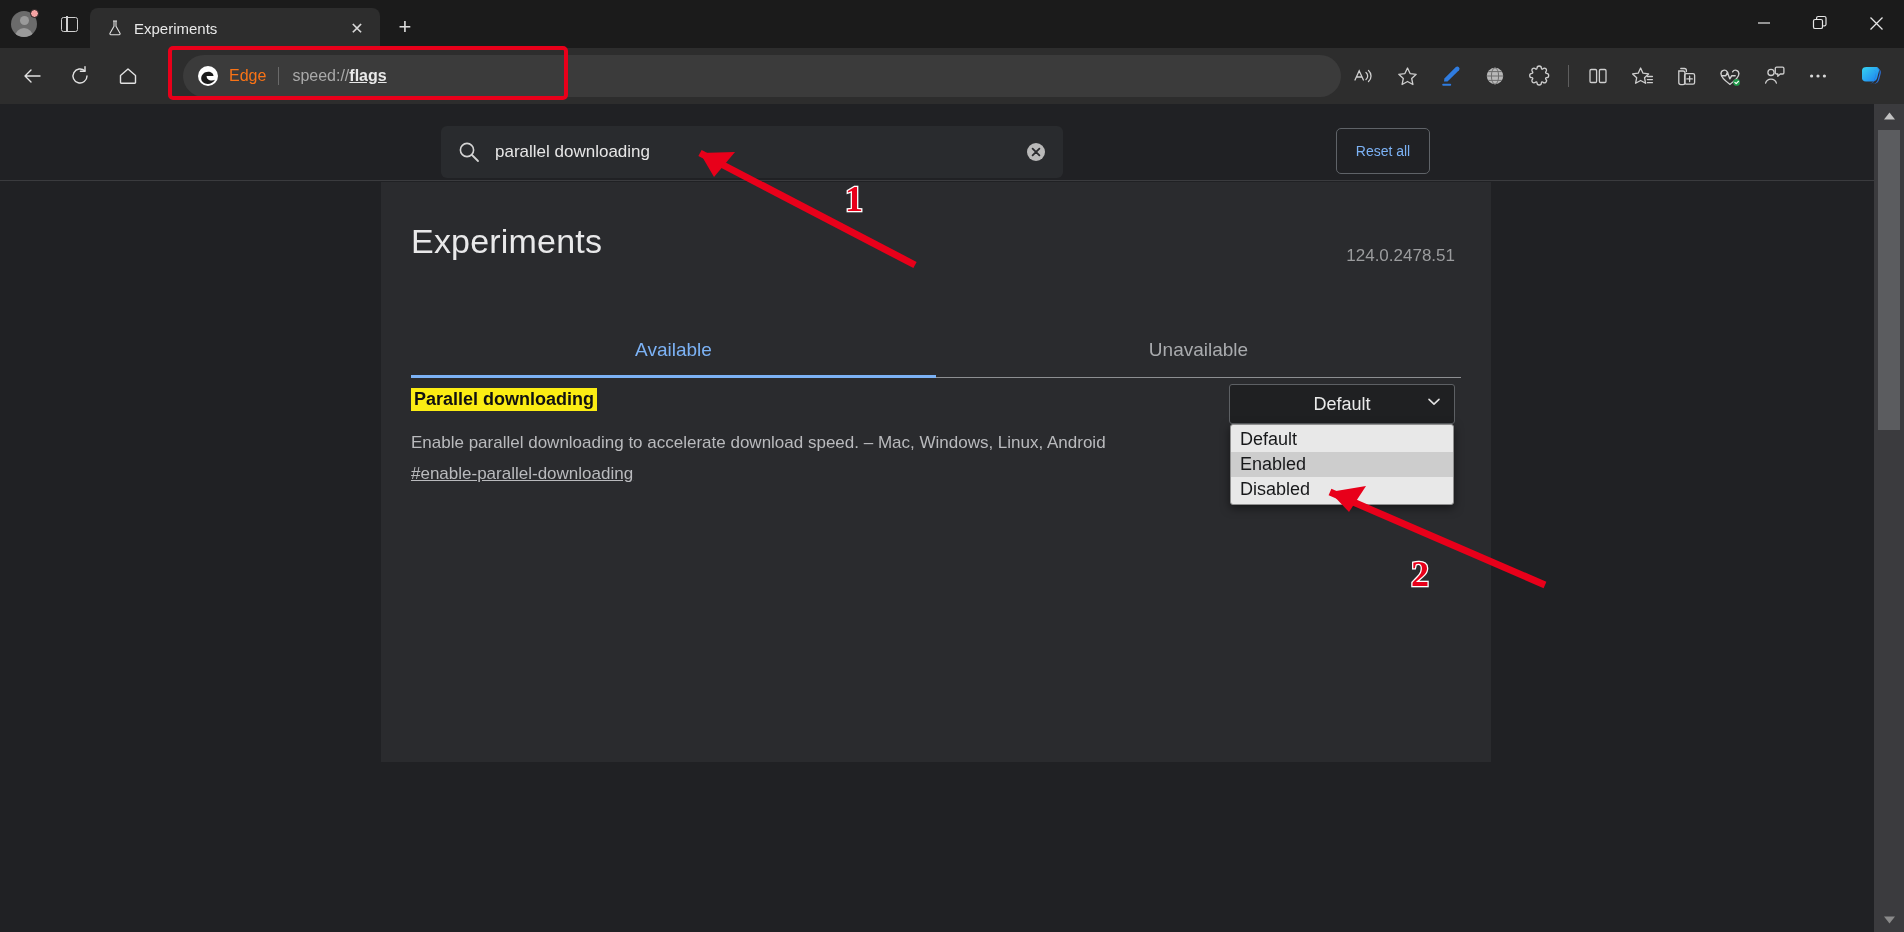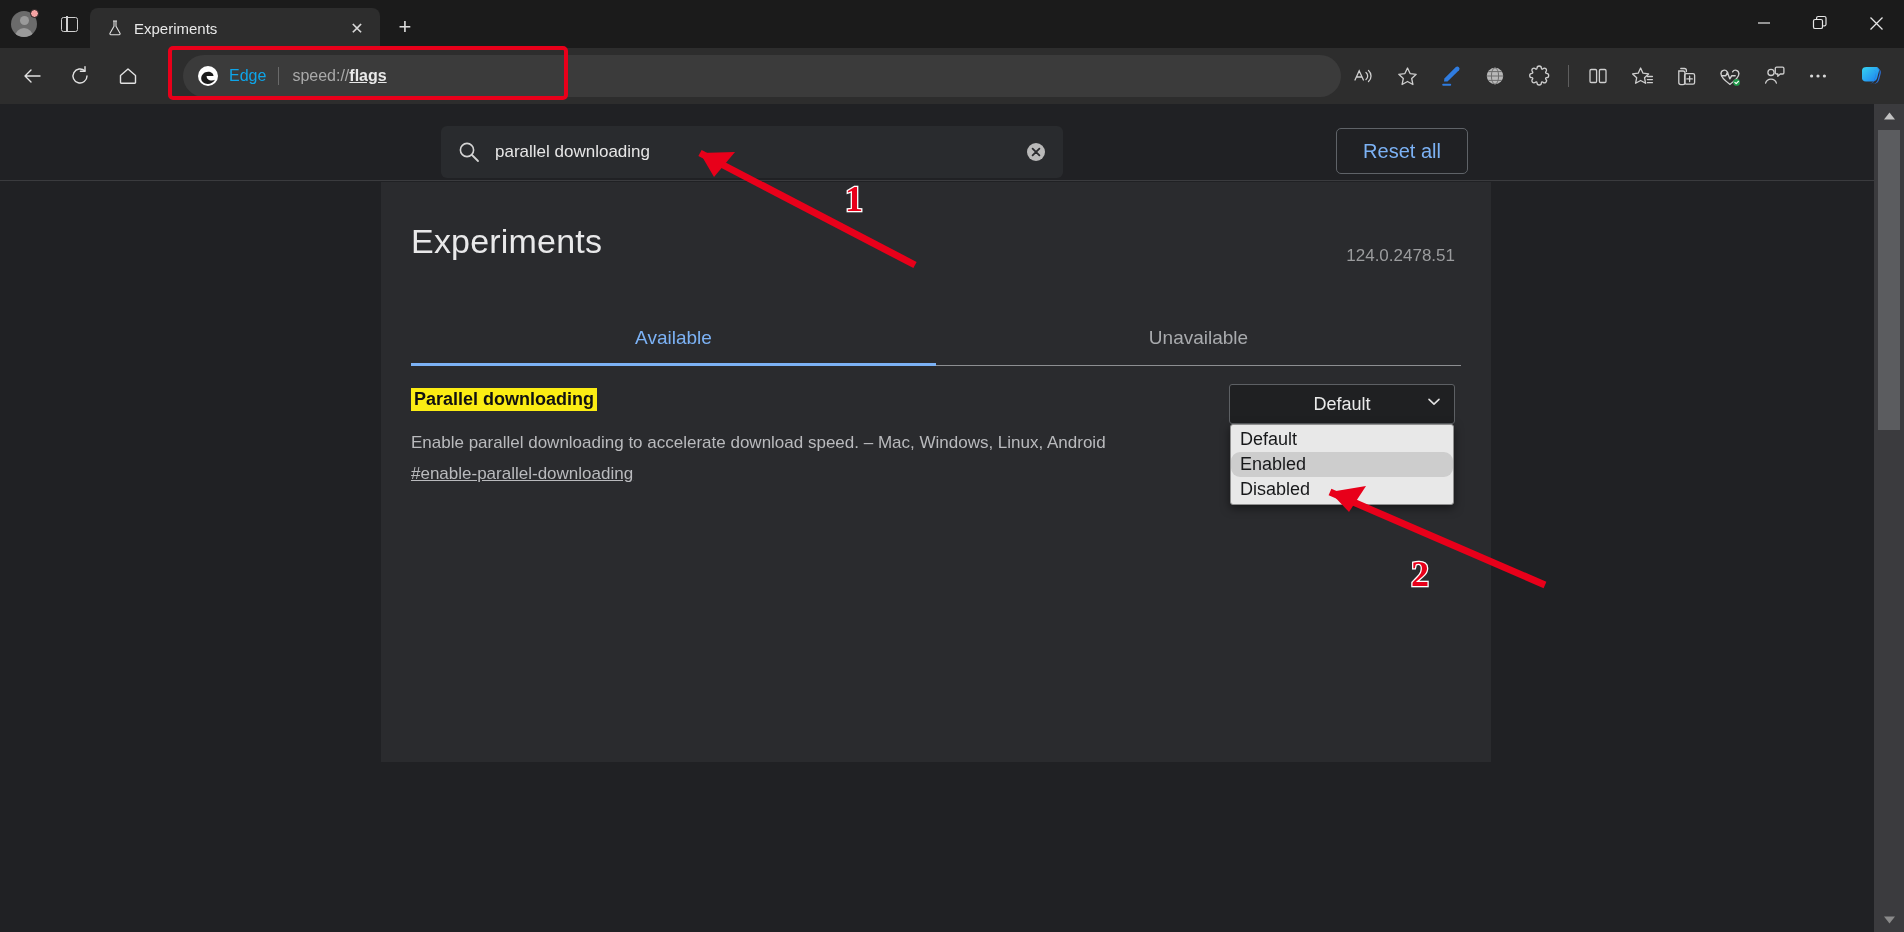--- a/index.html
+++ b/index.html
@@ -89,21 +89,21 @@
   .nav-btn:first-child { margin-left: 12px; }
   .omnibox-wrap {
     position: relative; margin-left: 20px; flex: 1; height: 42px;
   }
   .omnibox {
     position: absolute; left: 15px; top: 0; right: 0; height: 42px;
     background: #3b3b3b; border-radius: 21px;
     display: flex; align-items: center; padding: 0 14px;
   }
   .edge-logo { width: 22px; height: 22px; flex: 0 0 22px; margin-right: 10px; }
-  .edge-label { color: #0ea5e9; font-size: 16px; margin-right: 12px; }
+  .edge-label { color: #f97316; font-size: 16px; margin-right: 12px; }
   .omni-sep { width: 1px; height: 18px; background: #6a6a6a; margin-right: 13px; }
   .omni-url { color: #a9a9a9; font-size: 16px; }
   .omni-url b { color: #e9e9e9; font-weight: 700; text-decoration: underline; }
   .redbox-omni {
     position: absolute; left: 0px; top: -9px; width: 400px; height: 54px;
     border: 4px solid #e8001a; border-radius: 5px; pointer-events: none;
   }
   .tb-icons { display: flex; align-items: center; margin-right: 6px; }
   .tb-btn {
     width: 40px; height: 40px; margin: 0 2px;
@@ -126,43 +126,43 @@
   }
   .flagsearch {
     position: absolute; left: 441px; top: 8px; width: 622px; height: 52px;
     background: #292b2e; border-radius: 6px; display: flex; align-items: center;
     padding: 0 16px;
   }
   .flagsearch .sicon { width: 24px; height: 24px; margin-right: 14px; flex: 0 0 24px; }
   .flagsearch .sval { flex: 1; color: #e6e6e6; font-size: 17px; }
   .clear-btn { width: 22px; height: 22px; flex: 0 0 22px; }
   .resetall {
-    position: absolute; left: 1336px; top: 10px; width: 132px; height: 46px;
+    position: absolute; left: 1336px; top: 10px; width: 94px; height: 46px;
     border: 1px solid #5f6368; border-radius: 5px;
     display: flex; align-items: center; justify-content: center;
-    color: #7cb2f5; font-size: 20px; background: transparent;
+    color: #7cb2f5; font-size: 14px; background: transparent;
   }
   .topdivider {
     position: absolute; top: 76px; left: 0; width: 1874px; height: 1px; background: #3a3b3e;
   }
 
   .card {
     position: absolute; left: 381px; top: 78px; width: 1110px; height: 580px;
     background: #2a2b2e;
   }
   .card-inner { padding: 40px 44px 0 30px; position: relative; height: 100%; }
   .heading {
     color: #e9e9ea; font-size: 34px; font-weight: 400; letter-spacing: 0.2px;
   }
   .version {
     position: absolute; right: 36px; top: 64px;
     color: #9b9c9e; font-size: 17px;
   }
   .tabs {
-    position: absolute; left: 30px; right: 30px; top: 128px; height: 56px;
+    position: absolute; left: 30px; right: 30px; top: 140px; height: 56px;
     display: flex; border-bottom: 1px solid #8d8f92;
   }
   .etab {
     flex: 1; display: flex; align-items: center; justify-content: center;
     font-size: 19px; color: #a9abae; position: relative;
   }
   .etab.active { color: #7cb2f5; }
   .etab.active::after {
     content: ""; position: absolute; left: 0; right: 0; bottom: -1px;
     height: 3px; background: #7cb2f5;
@@ -194,21 +194,21 @@
   }
   .sel-list {
     position: absolute; top: 40px; left: 1px; width: 224px;
     background: #e8e8e8; border: 1px solid #8f8f8f; border-radius: 3px;
     padding: 2px 0; box-shadow: 0 3px 10px rgba(0,0,0,.5);
   }
   .sel-opt {
     height: 25px; display: flex; align-items: center; padding-left: 9px;
     color: #17181a; font-size: 18px;
   }
-  .sel-opt.hl { background: #cdcdcd; border-radius: 9px; }
+  .sel-opt.hl { background: #cdcdcd; }
 
   .scrollbar {
     position: absolute; right: 0; top: 0; width: 30px; height: 828px; background: #3b3b3e;
   }
   .sb-arrow {
     position: absolute; left: 0; width: 30px; height: 24px;
     display: flex; align-items: center; justify-content: center;
   }
   .sb-arrow.up { top: 0; }
   .sb-arrow.down { bottom: 0; }

